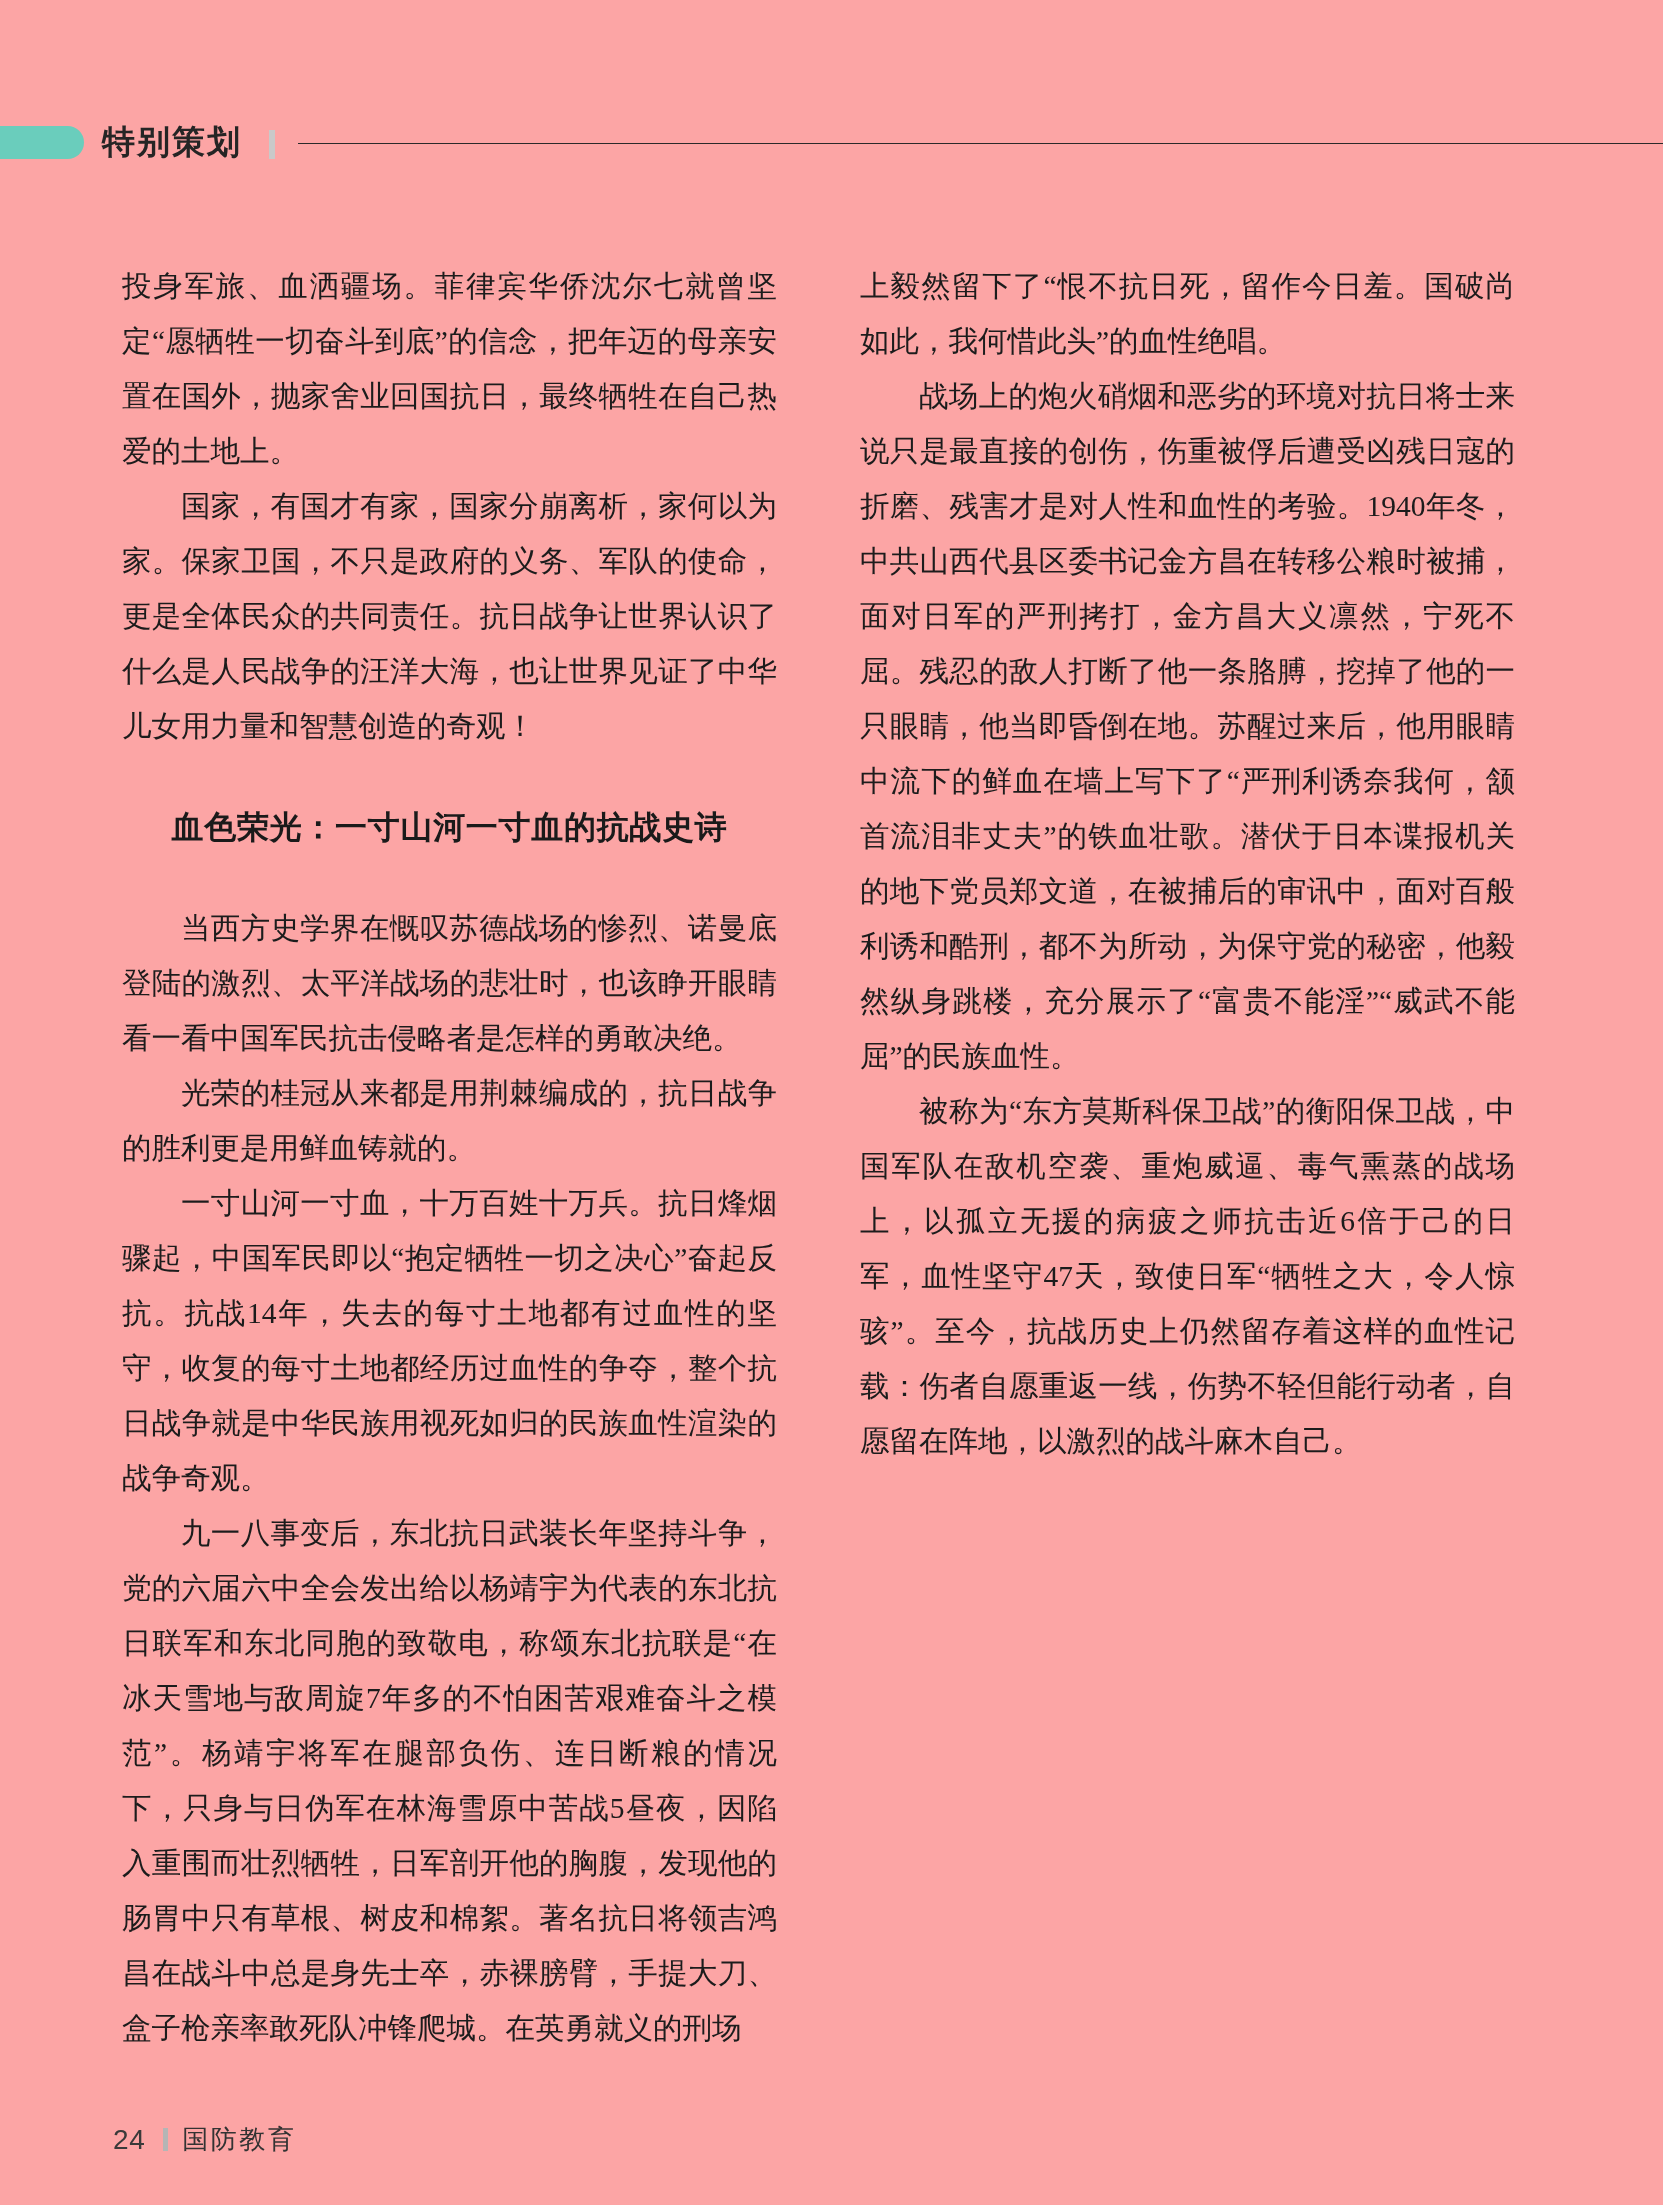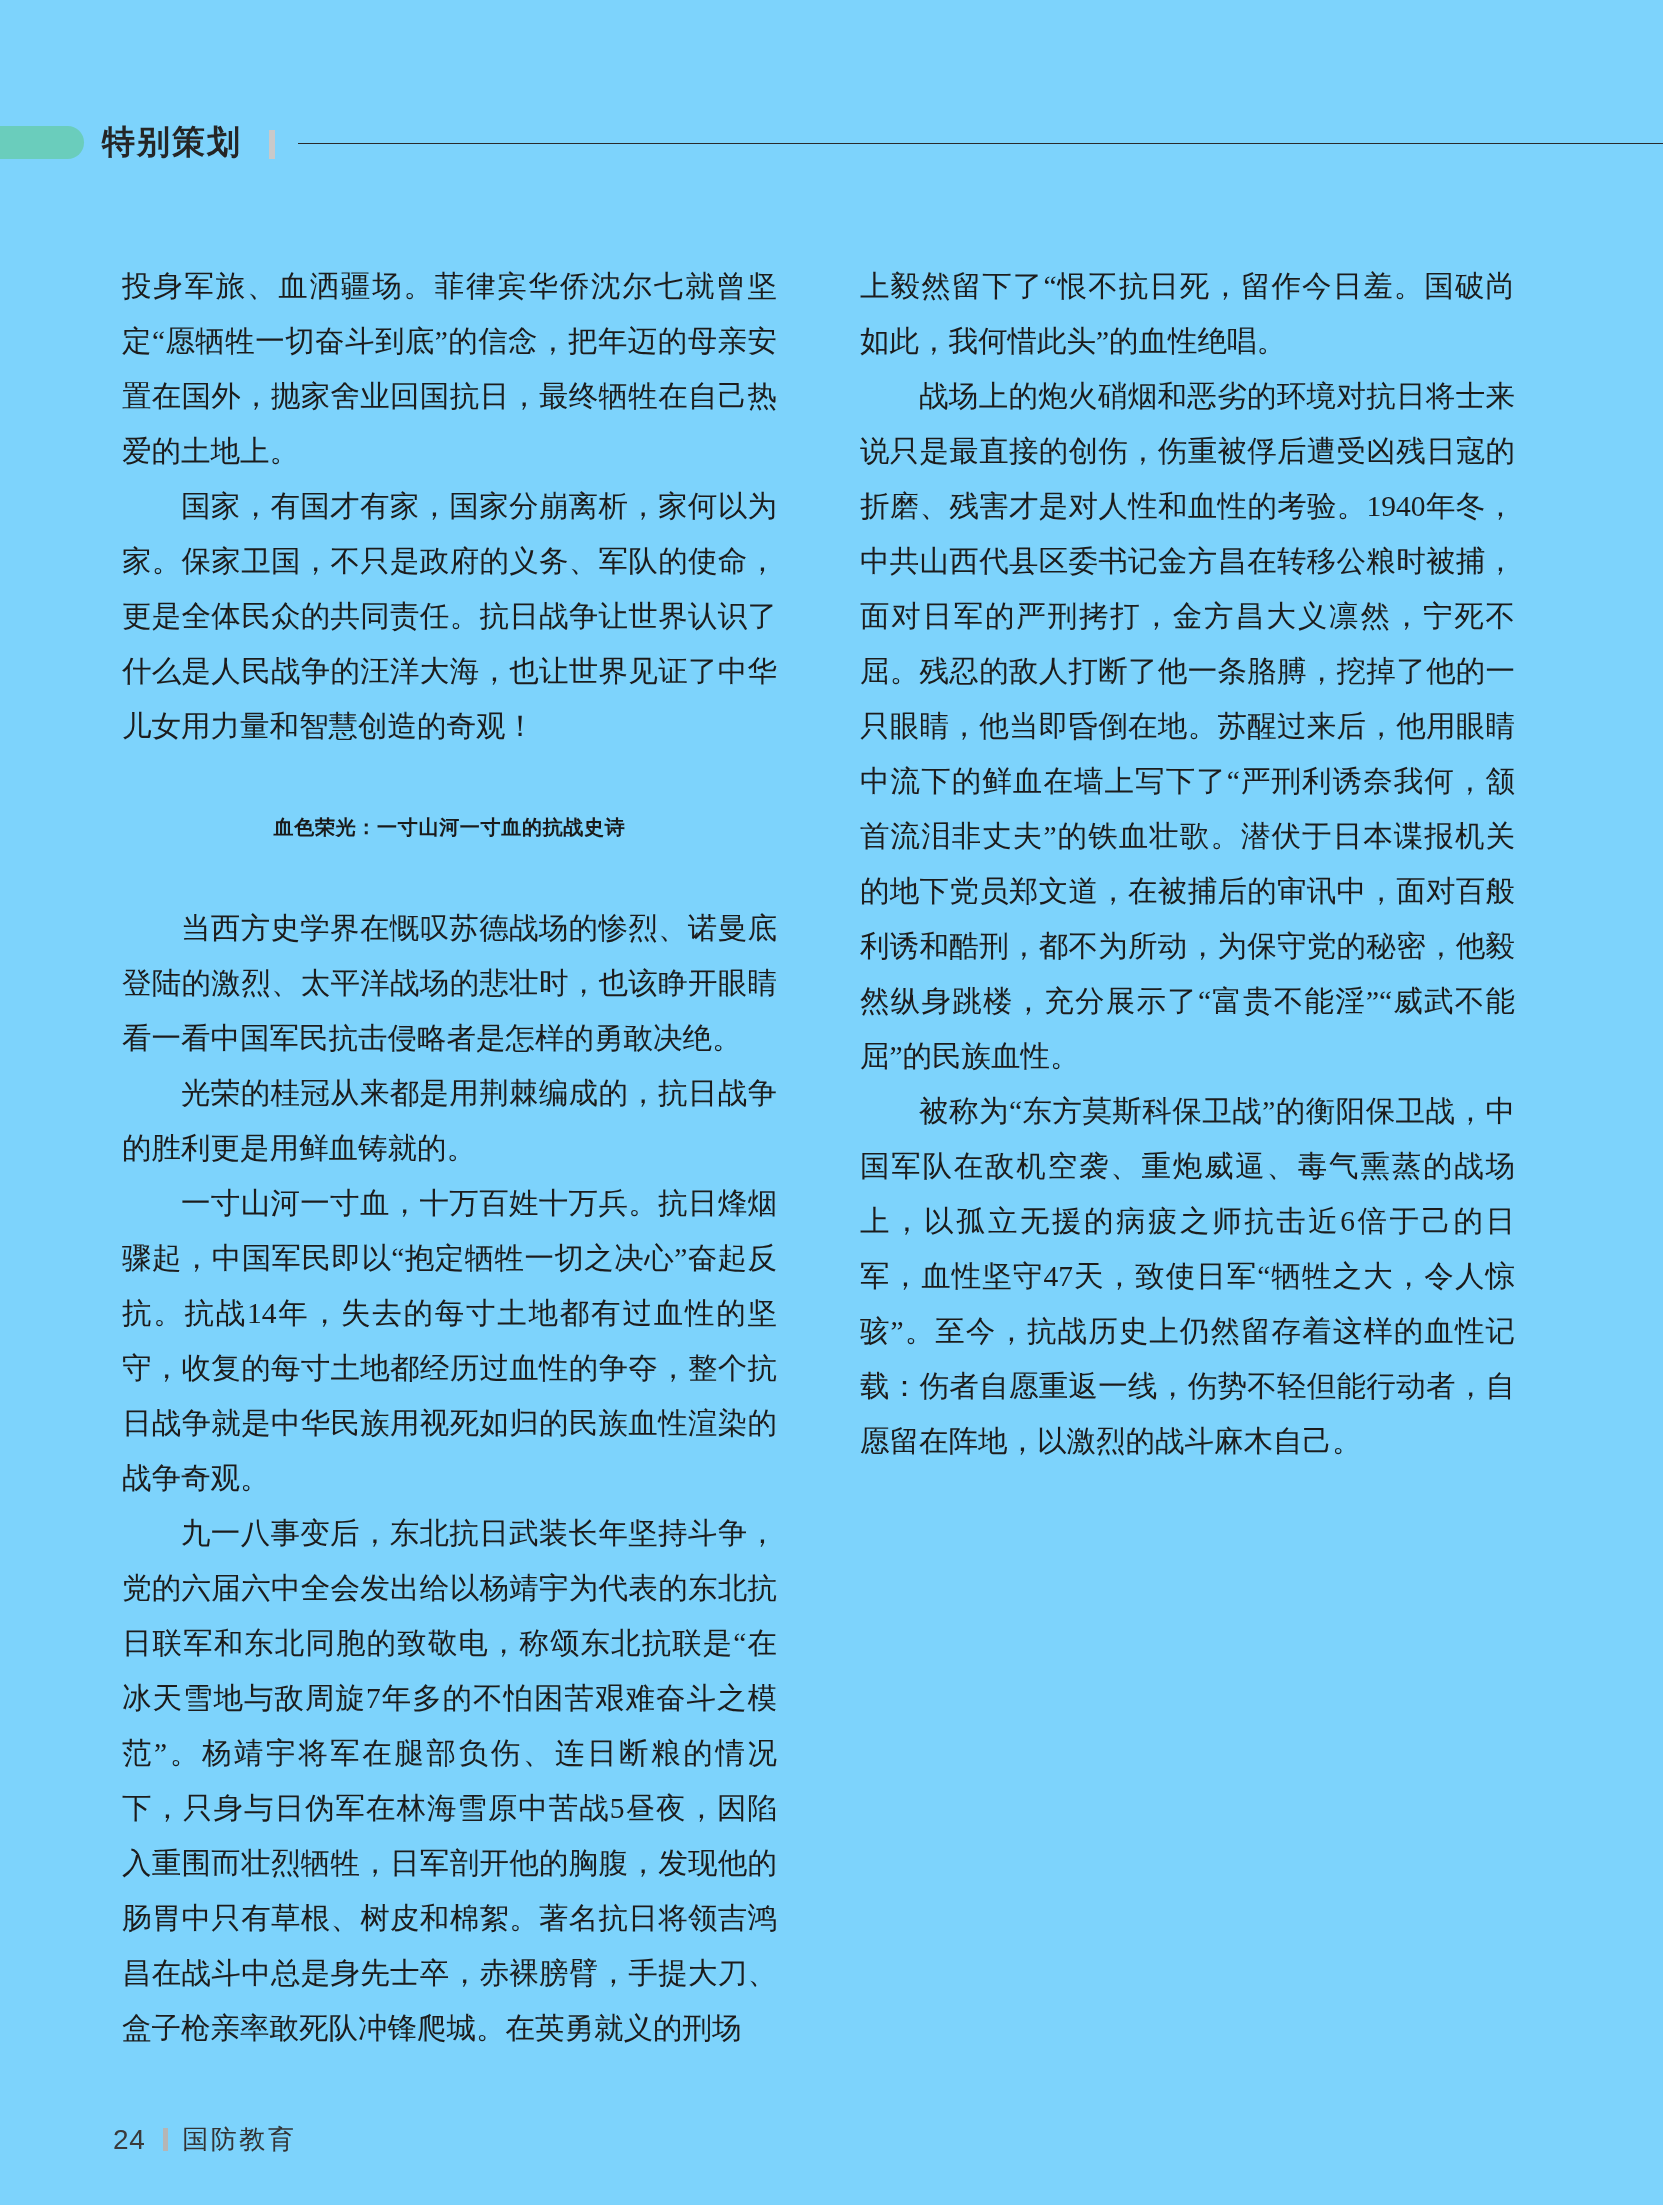--- a/index.html
+++ b/index.html
@@ -4,21 +4,21 @@
 <style>
   html, body {
     margin: 0;
     padding: 0;
     background: #ffffff;
   }
   .page {
     position: relative;
     width: 1664px;
     height: 2205px;
-    background: #7dd3fc;
+    background: #fca5a5;
     overflow: hidden;
     font-family: "Liberation Serif", "DejaVu Serif", serif;
     color: #1c1c1c;
   }
 
   
   .accent-pill {
     position: absolute;
     left: 0;
     top: 126px;
@@ -72,21 +72,21 @@
 
   .body-para {
     margin: 0;
     padding: 0;
   }
   .body-para.indent { text-indent: 2em; }
 
   .section-heading {
     margin: 46px 0 46px 0;
     font-family: "Liberation Sans", "DejaVu Sans", sans-serif;
-    font-size: 20px;
+    font-size: 32px;
     line-height: 55px;
     font-weight: 700;
     text-align: center;
     color: #1a1a1a;
     letter-spacing: 0.7px;
   }
 
   
   .page-footer {
     position: absolute;

